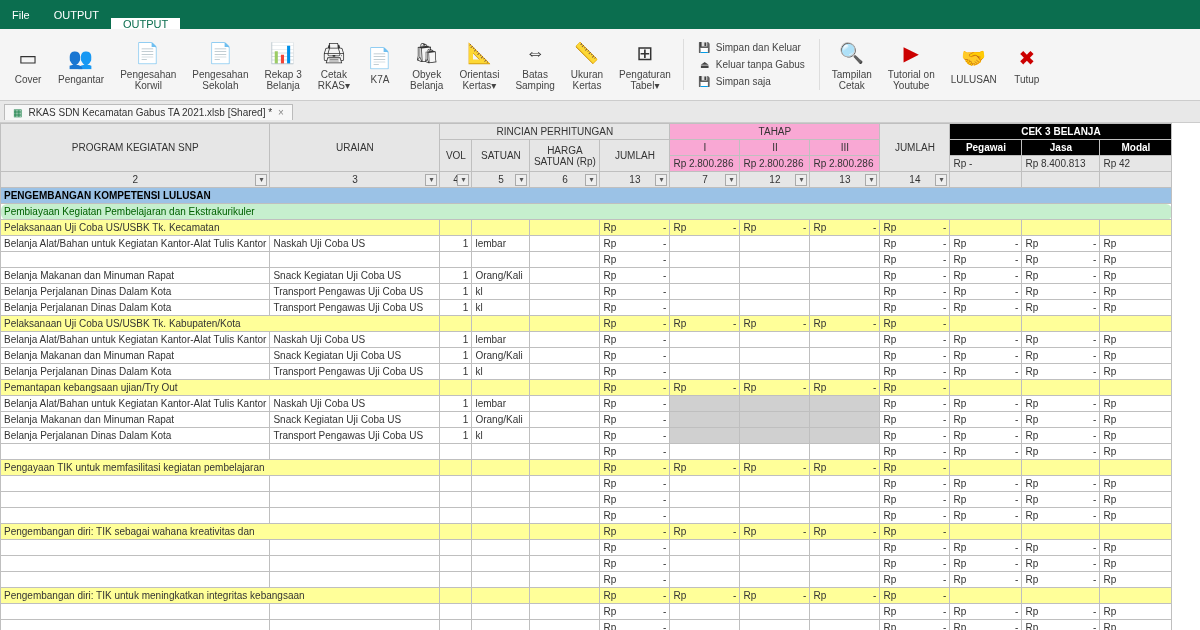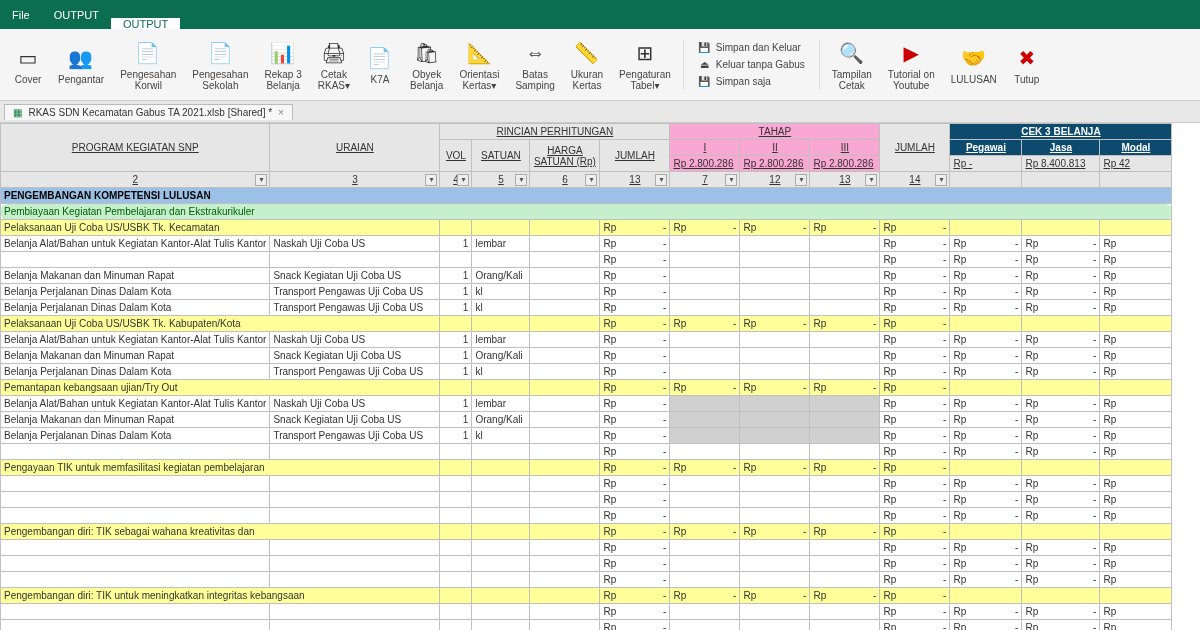--- a/index.html
+++ b/index.html
@@ -23,23 +23,23 @@
 
 
 .wb-bar { background: #e8e8e8; height: 22px; display: flex; align-items: center; padding-left: 4px; border-bottom: 1px solid #ccc; }
 .wb-tab { background: #f7f7f7; border: 1px solid #bbb; border-bottom: none; padding: 2px 8px; font-size: 10px; display: flex; align-items: center; gap: 6px; }
 .wb-x { color: #888; cursor: pointer; }
 
 
 .sheet { overflow: auto; height: calc(630px - 20px - 72px - 22px); }
 table { border-collapse: collapse; table-layout: fixed; }
 th, td { border: 1px solid #bfbfbf; font-size: 10px; padding: 1px 3px; white-space: nowrap; overflow: hidden; text-overflow: clip; height: 16px; vertical-align: middle; }
-th { background: #e6e6e6; font-weight: normal; text-align: center; text-decoration: underline; }
+th { background: #e6e6e6; font-weight: normal; text-align: center; }
 .hdr-dark { background: #f9a8d4; }
-.hdr-red { background: #0c4a6e; color: #fff; font-weight: bold; }
+.hdr-red { background: #000000; color: #fff; font-weight: bold; }
 .filter { position: relative; }
 .filter::after { content: "▾"; position: absolute; right: 2px; top: 50%; transform: translateY(-50%); font-size: 8px; color: #555; background:#eee; border:1px solid #aaa; width:10px; height:10px; line-height:9px; text-align:center;}
 .section-blue { background: #9bc2e6; color: #000; font-weight: bold; }
 .section-green { background: #c6efce; color: #006100; border-radius: 6px; }
 .section-yellow { background: #ffff99; }
 .rp { text-align: left; }
 .rp-dash::after { content: "-"; float: right; color: #333; }
 .grey { background: #d0d0d0; }
 .txt-l { text-align: left; }
 .txt-c { text-align: center; }

